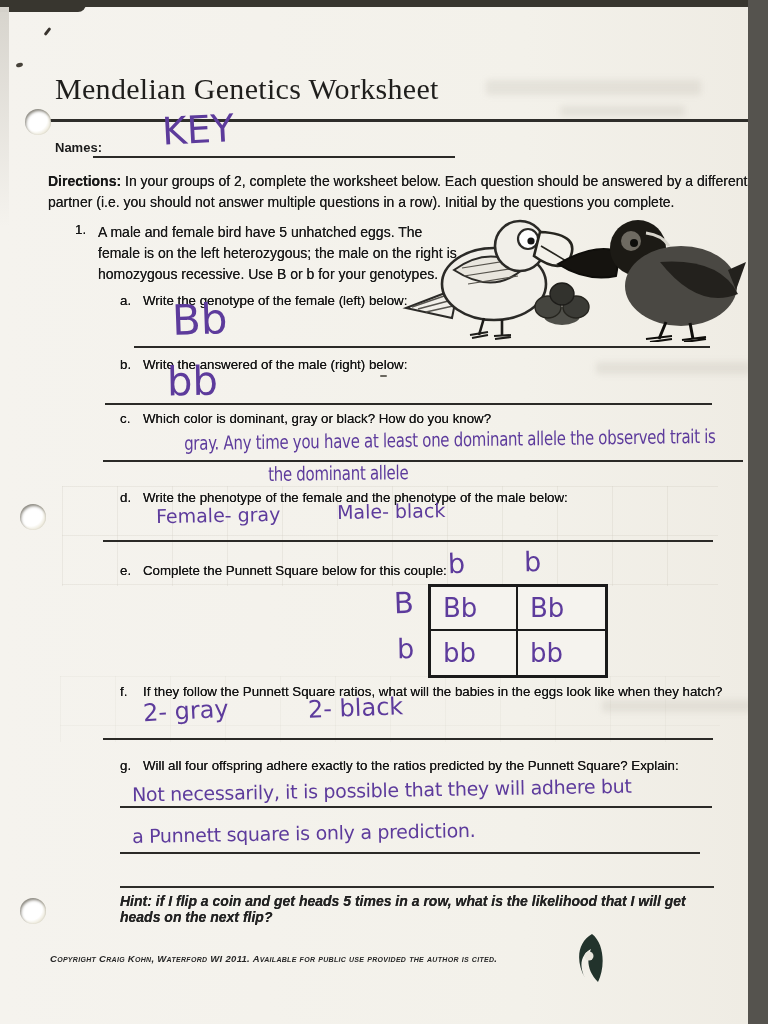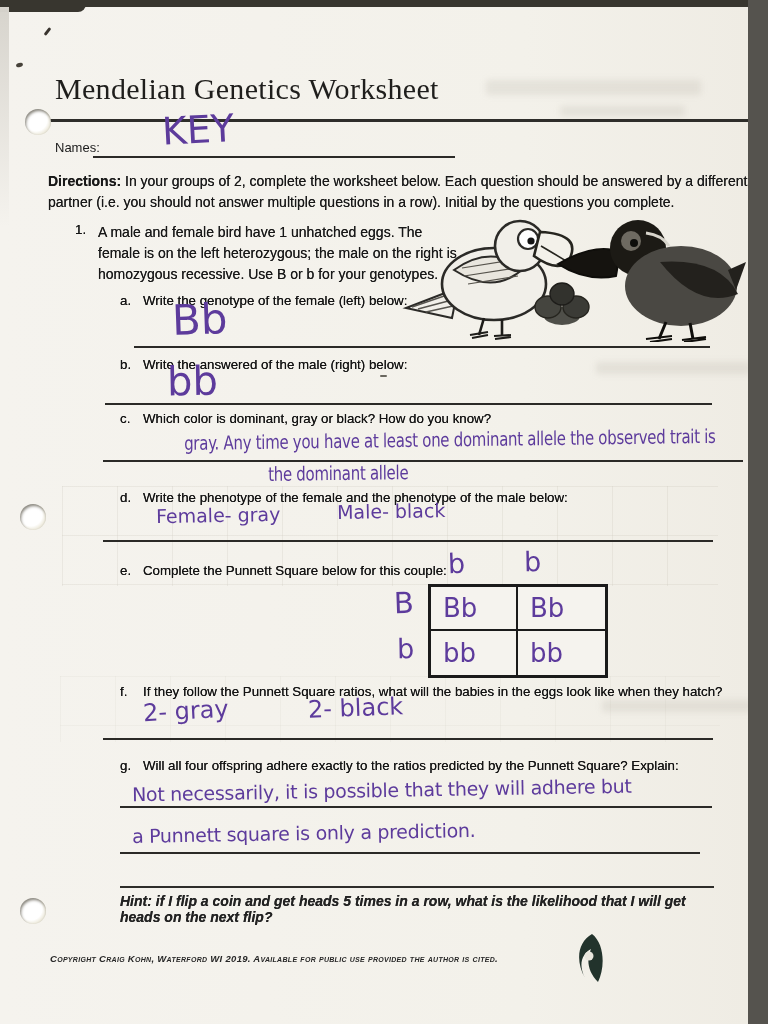--- a/index.html
+++ b/index.html
@@ -15,21 +15,21 @@
   .speck2{left:16px;top:63px;width:7px;height:4px;background:#47423a;border-radius:50%;transform:rotate(-18deg);}
   .speck3{left:380px;top:375px;width:7px;height:2px;background:#6a675f;border-radius:1px;}
   .hole{width:26px;height:26px;border-radius:50%;background:radial-gradient(circle at 42% 42%,#ffffff 52%,#f0ede1 68%,#b5b09a 100%);box-shadow:inset 1px 2px 3px rgba(55,50,35,.6);}
   .bleed{background:rgba(158,152,136,.16);filter:blur(3px);border-radius:3px;}
   .ghost-grid{background-image:linear-gradient(rgba(168,161,145,.25) 1px,transparent 1px),linear-gradient(90deg,rgba(168,161,145,.25) 1px,transparent 1px);background-size:55px 49px;}
 
   
   .title{font-family:"Liberation Serif",serif;font-size:30px;color:#1f1e1c;letter-spacing:.3px;white-space:nowrap;}
   .rule{background:#2e2d2a;height:2.6px;}
   .thin-line{background:#2b2a27;height:2px;}
-  .label-bold{font-size:13px;font-weight:normal;color:#1b1b1b;}
+  .label-bold{font-size:13px;font-weight:bold;color:#1b1b1b;}
   .body-text{font-size:14px;color:#181818;line-height:1.5;text-shadow:0 0 .4px #333;}
   .prompt{font-size:13.3px;color:#141414;white-space:nowrap;text-shadow:0 0 .5px #222;}
   .letter{font-size:13.3px;color:#141414;text-shadow:0 0 .5px #222;}
   .hint{font-size:14px;font-style:italic;color:#222;text-shadow:0 0 .3px #333;font-weight:bold;}
   .copyright{font-size:9.5px;font-style:italic;font-weight:bold;font-variant:small-caps;color:#262626;letter-spacing:.3px;white-space:nowrap;}
 
   
   .hw{font-family:"DejaVu Sans",sans-serif;color:#5d3b9c;white-space:nowrap;font-weight:500;}
   .rot-1{transform:rotate(-1deg);} .rot-2{transform:rotate(-2deg);} .rot-3{transform:rotate(-3deg);}
   .squash{transform:scale(1,1.28) rotate(-.6deg);transform-origin:left top;letter-spacing:-.3px;}
@@ -72,21 +72,21 @@
   <div class="abs thin-line" style="left:93px;top:156px;width:362px;"></div>
   <div class="abs hw rot-3" style="left:162px;top:108px;font-size:38px;">KEY</div>
 
   <div class="abs hole" style="left:25px;top:109px;"></div>
   <div class="abs hole" style="left:20px;top:504px;"></div>
   <div class="abs hole" style="left:20px;top:898px;"></div>
 
   <div class="abs body-text" style="left:48px;top:171px;width:700px;"><b>Directions:</b> <span>In your groups of 2, complete the worksheet below. Each question should be answered by a different partner (i.e. you should not answer multiple questions in a row). Initial by the questions you complete.</span></div>
 
   <div class="abs letter" style="left:75px;top:222px;">1.</div>
-  <div class="abs body-text" style="left:98px;top:222px;width:368px;">A male and female bird have 1 unhatched eggs. The female is on the left heterozygous; the male on the right is homozygous recessive.  Use B or b for your genotypes.</div>
+  <div class="abs body-text" style="left:98px;top:222px;width:368px;">A male and female bird have 5 unhatched eggs. The female is on the left heterozygous; the male on the right is homozygous recessive.  Use B or b for your genotypes.</div>
 
   <div class="abs" style="left:398px;top:206px;width:348px;height:136px;">
     <svg width="348" height="136" viewBox="0 0 348 136">
       <g>
         <path d="M60 82 L8 102 L54 112 Z" fill="#f1efe9" stroke="#2b2a27" stroke-width="2"></path>
         <path d="M14 101 L52 88 M20 103 L54 94 M28 106 L55 100" stroke="#56544e" stroke-width="1.4" fill="none"></path>
         <ellipse cx="96" cy="78" rx="52" ry="36" fill="#f1efe9" stroke="#2b2a27" stroke-width="2.6"></ellipse>
         <path d="M56 64 Q92 38 126 62 Q96 90 56 64 Z" fill="#e9e6de" stroke="#2b2a27" stroke-width="2"></path>
         <path d="M64 62 L114 54 M66 70 L118 62 M70 78 L120 70" stroke="#55524b" stroke-width="1.2" fill="none"></path>
         <circle cx="122" cy="40" r="25" fill="#f1efe9" stroke="#2b2a27" stroke-width="2.6"></circle>
@@ -162,21 +162,21 @@
   <div class="abs letter" style="left:120px;top:758px;">g.</div>
   <div class="abs prompt" style="left:143px;top:758px;">Will all four offspring adhere exactly to the ratios predicted by the Punnett Square? Explain:</div>
   <div class="abs hw rot-1" style="left:132px;top:779px;font-size:19px;letter-spacing:-.3px;">Not necessarily, it is possible that they will adhere but</div>
   <div class="abs thin-line" style="left:120px;top:806px;width:592px;"></div>
   <div class="abs hw rot-1" style="left:132px;top:822px;font-size:19px;letter-spacing:-.3px;">a Punnett square is only a prediction.</div>
   <div class="abs thin-line" style="left:120px;top:852px;width:580px;"></div>
 
   <div class="abs rule" style="left:120px;top:886px;width:594px;height:2.4px;"></div>
   <div class="abs hint" style="left:120px;top:893px;width:610px;">Hint: if I flip a coin and get heads 5 times in a row, what is the likelihood that I will get heads on the next flip?</div>
 
-  <div class="abs copyright" style="left:50px;top:953px;">Copyright Craig Kohn, Waterford WI 2019.  Available for public use provided the author is cited.</div>
+  <div class="abs copyright" style="left:50px;top:953px;">Copyright Craig Kohn, Waterford WI 2011.  Available for public use provided the author is cited.</div>
 
   <div class="abs logo" style="left:574px;top:932px;">
     <span>
       <svg width="30" height="52" viewBox="0 0 30 52">
         <path d="M18 2 C4 10 1 28 11 46 C4 32 8 22 17 17 C12 28 14 40 24 50 C31 36 31 12 18 2 Z" fill="#22332c"></path>
         <circle cx="15" cy="24" r="4.5" fill="#e9e6de"></circle>
       </svg>
     </span>
   </div>
 

